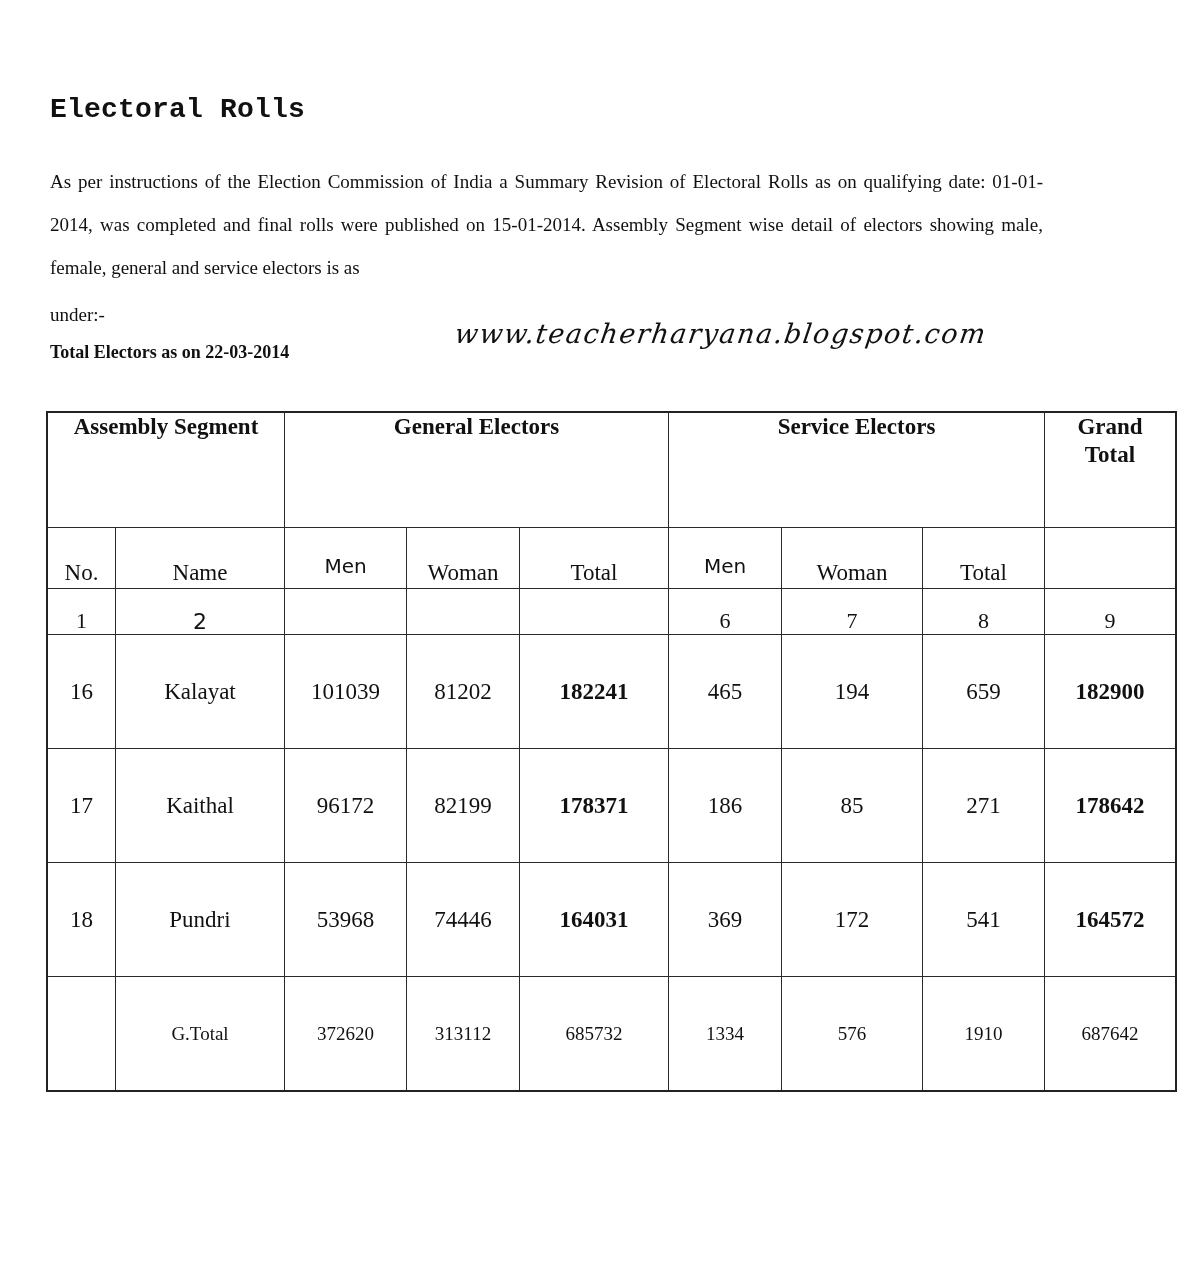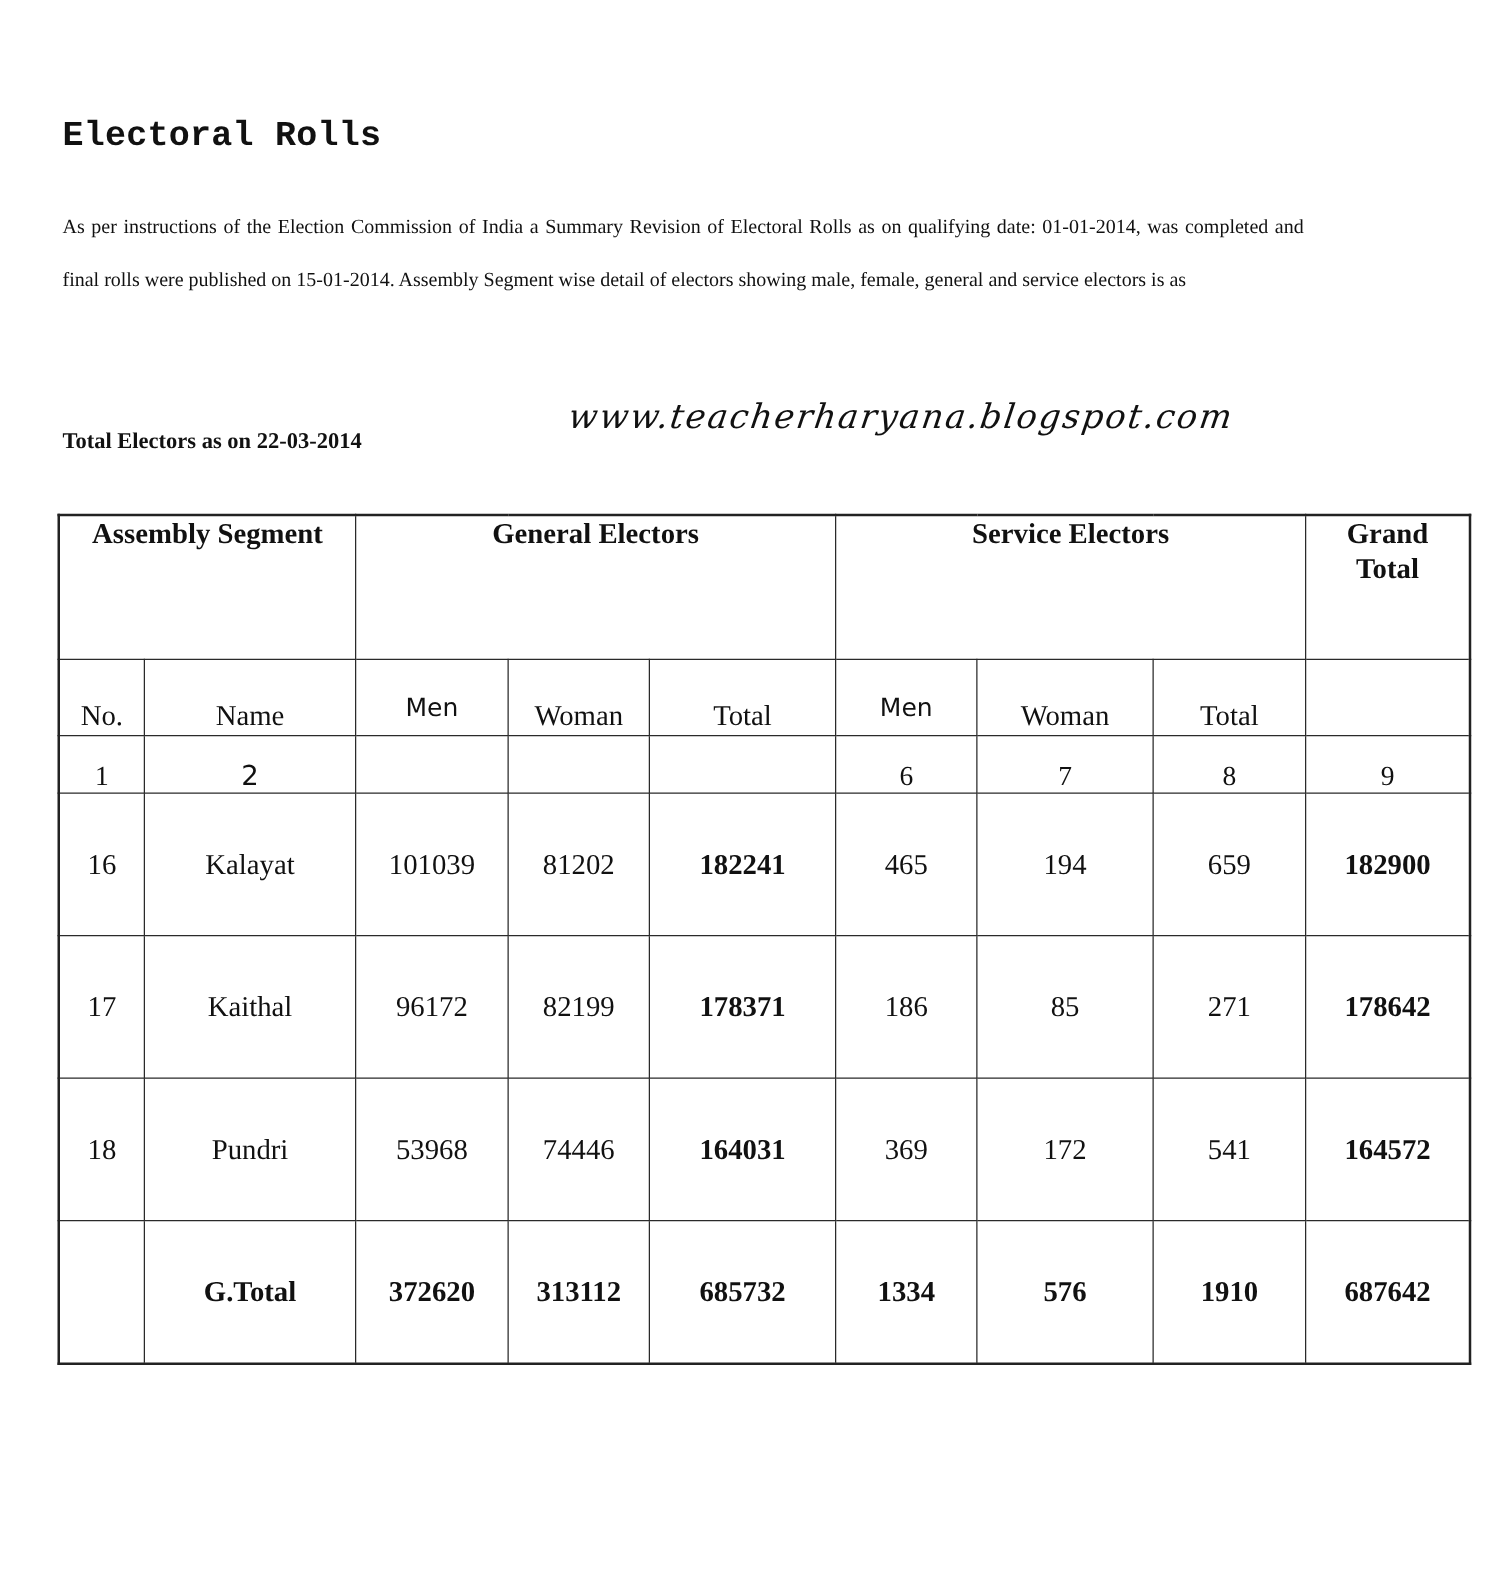--- a/index.html
+++ b/index.html
@@ -23,21 +23,21 @@
       font-size: 28px;
       margin: 0;
       letter-spacing: 0.2px;
     }
     .intro {
       position: absolute;
       left: 50px;
       top: 160px;
       width: 993px;
       font-family: "Liberation Serif", serif;
-      font-size: 16px;
+      font-size: 19px;
       line-height: 43px;
       text-align: justify;
       margin: 0;
     }
     .intro .last {
       display: block;
       margin-top: 4px;
     }
     .subtitle {
       position: absolute;
@@ -108,40 +108,41 @@
       font-size: 22px;
     }
     .data-row td {
       height: 113px;
       vertical-align: middle;
       font-size: 23px;
     }
     .data-row td.bold { font-weight: bold; }
     .total-row td {
       height: 113px;
-      font-weight: bold;
-      font-size: 23px;
+      font-weight: normal;
+      font-size: 19px;
     }
     .c1 { width: 67px; }
     .c2 { width: 168px; }
     .c3 { width: 121px; }
     .c4 { width: 112px; }
     .c5 { width: 148px; }
     .c6 { width: 112px; }
     .c7 { width: 140px; }
     .c8 { width: 121px; }
     .c9 { width: 130px; }
   </style>
 </head>
 <body>
 
 <h1 class="page-title">Electoral Rolls</h1>
 
 <p class="intro">
   <span>As per instructions of the Election Commission of India a Summary Revision of Electoral Rolls as on qualifying date: 01-01-2014, was completed and final rolls were published on 15-01-2014. Assembly Segment wise detail of electors showing male, female, general and service electors is as</span>
+  <span class="last">under:-</span>
 </p>
 
 <h2 class="subtitle">Total Electors as on 22-03-2014</h2>
 
 <div class="watermark">www.teacherharyana.blogspot.com</div>
 
 <table class="rolls">
   <tbody>
       <tr class="hdr-top">
     <td colspan="2">Assembly Segment</td>

